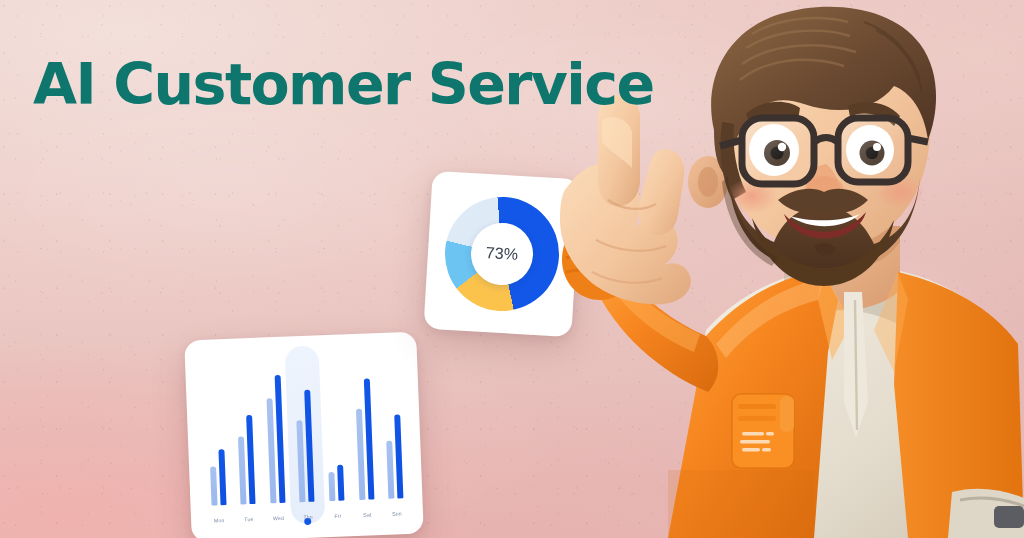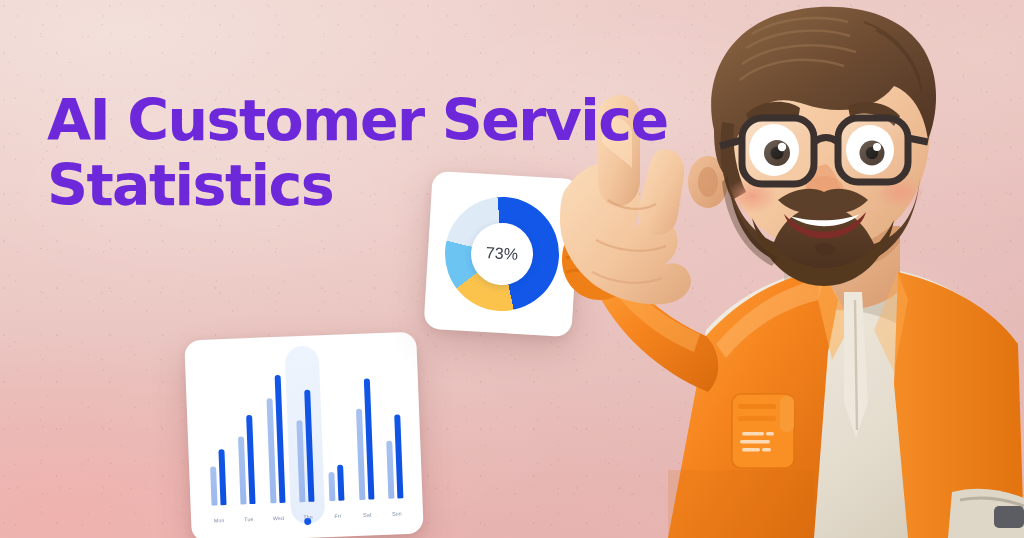--- a/index.html
+++ b/index.html
@@ -44,27 +44,26 @@
     position:absolute; inset:0; opacity:.25; mix-blend-mode:soft-light;
     background:
       radial-gradient(38% 30% at 22% 35%, #fff 0%, transparent 70%),
       radial-gradient(30% 26% at 62% 20%, #fff 0%, transparent 70%),
       radial-gradient(34% 28% at 36% 82%, #c49b9b 0%, transparent 70%),
       radial-gradient(28% 24% at 82% 58%, #c49b9b 0%, transparent 70%);
   }
 
   
   .title {
-    position:absolute; left:47px; top:52px; width:700px;
+    position:absolute; left:33px; top:52px; width:700px;
     font-family:"DejaVu Sans", sans-serif;
     font-weight:700; font-size:57px; line-height:1.14;
-    letter-spacing:-1.6px; color:#6d28d9;
+    letter-spacing:-1.6px; color:#0f766e;
     text-shadow:0 1px 0 rgba(255,255,255,.12);
     z-index:30;
-    margin-top:36px;
   }
   .title .l2 { display:block; }
 
   
   .card {
     position:absolute; background:#fff; border-radius:16px;
     box-shadow:0 14px 34px rgba(120,70,70,.22), 0 3px 10px rgba(120,70,70,.12);
   }
 
   
@@ -136,21 +135,20 @@
 
 <div id="stage">
 
   <div class="bg-base"></div>
   <div class="bg-warm"></div>
   <div class="bg-cloud"></div>
   <div class="bg-grain"></div>
 
   <h1 class="title">
     <span>AI Customer Service</span>
-    <span class="l2">Statistics</span>
   </h1>
 
   <div class="card" id="bar-card">
     <div id="bar-plot">
       <div class="bar-groups" id="bar-groups">
           <div class="bar-group">
             <div class="bar light" style="height: 27%;"></div>
             <div class="bar dark" style="height: 39%;"></div>
           </div>
           <div class="bar-group">

